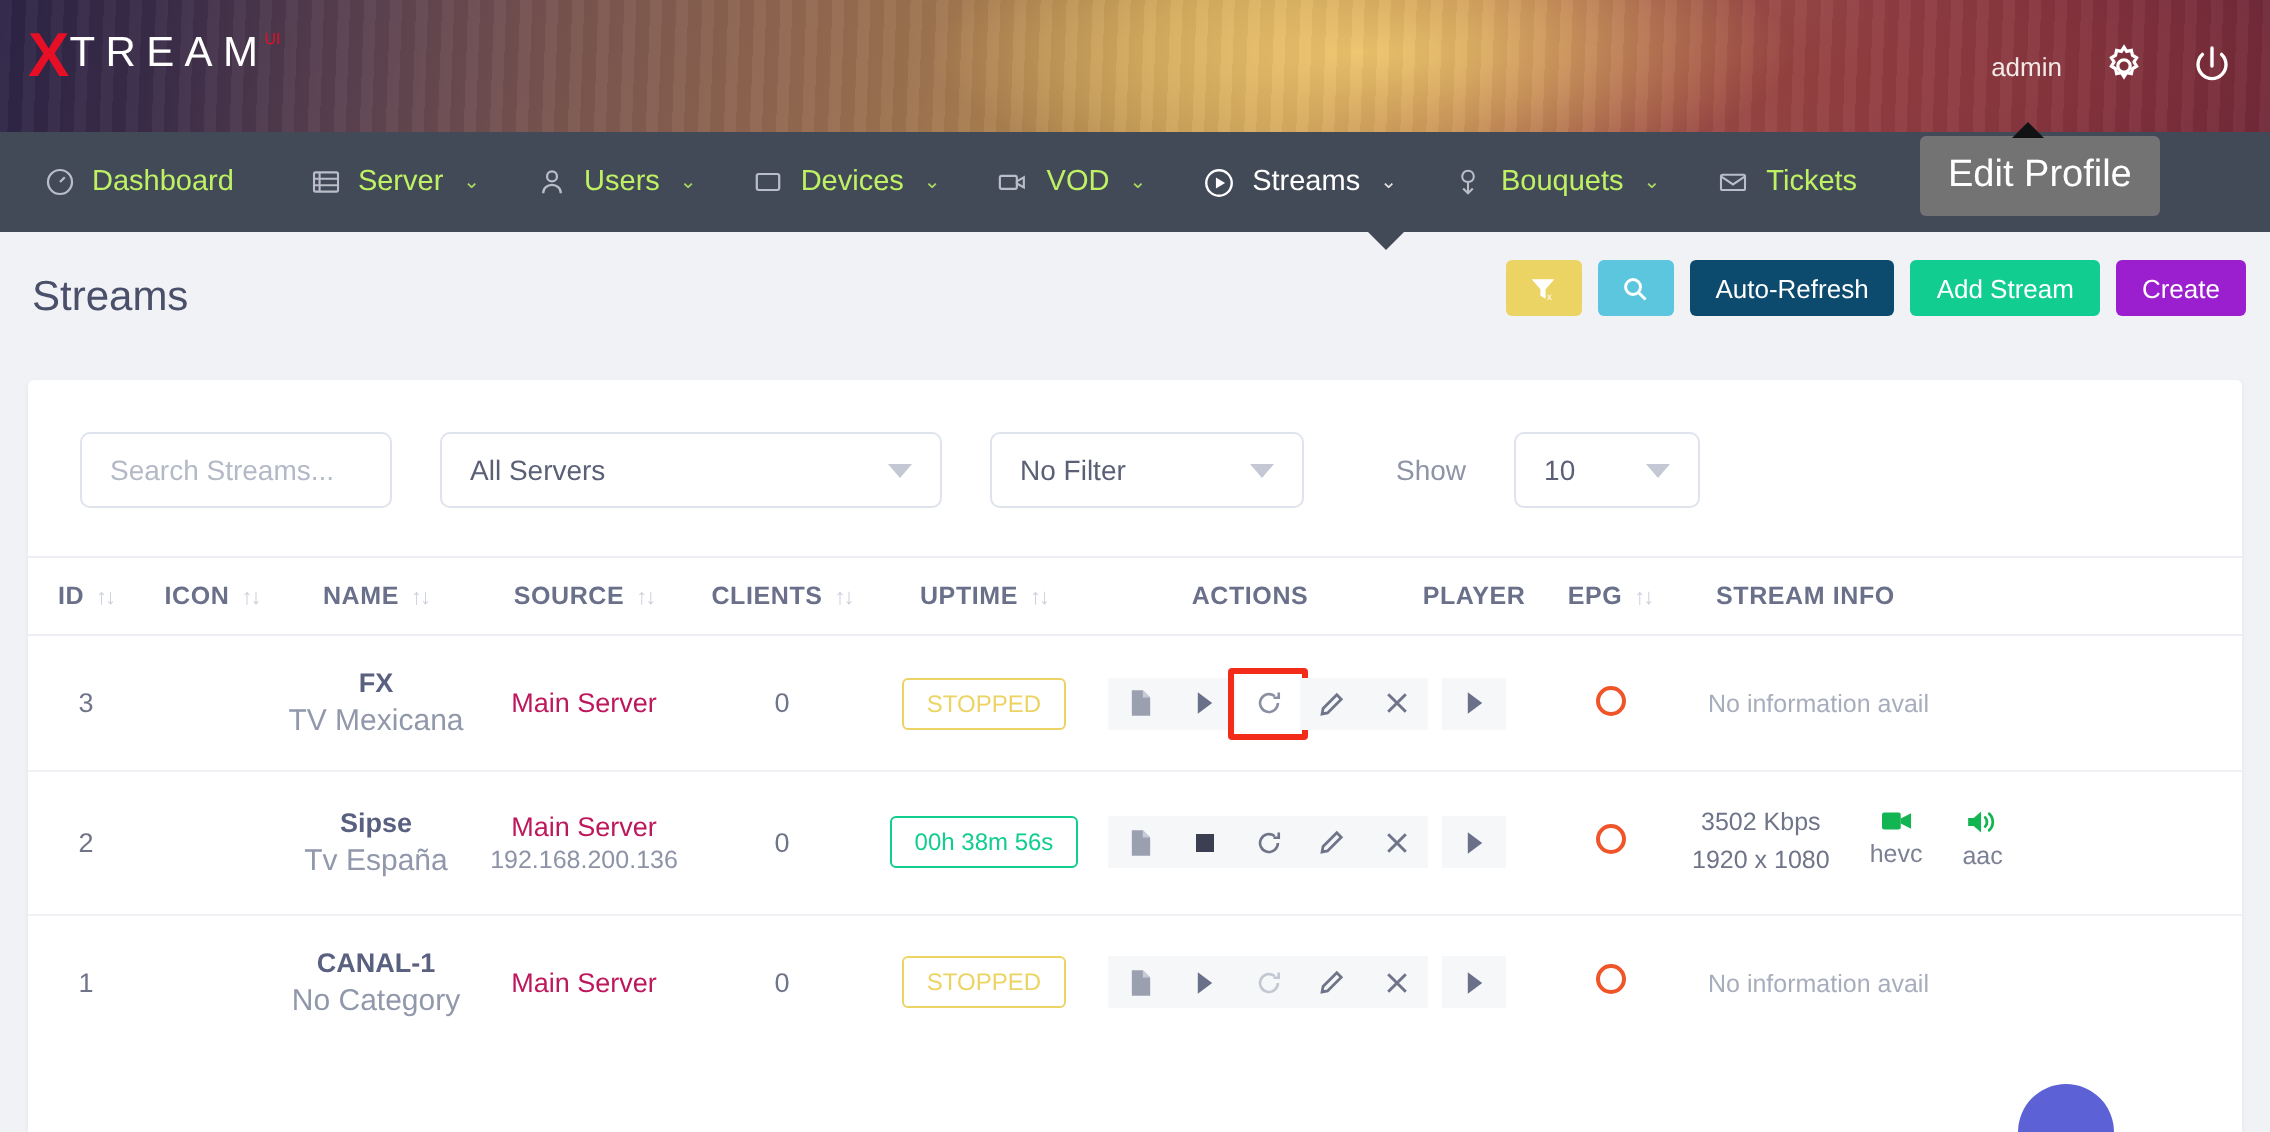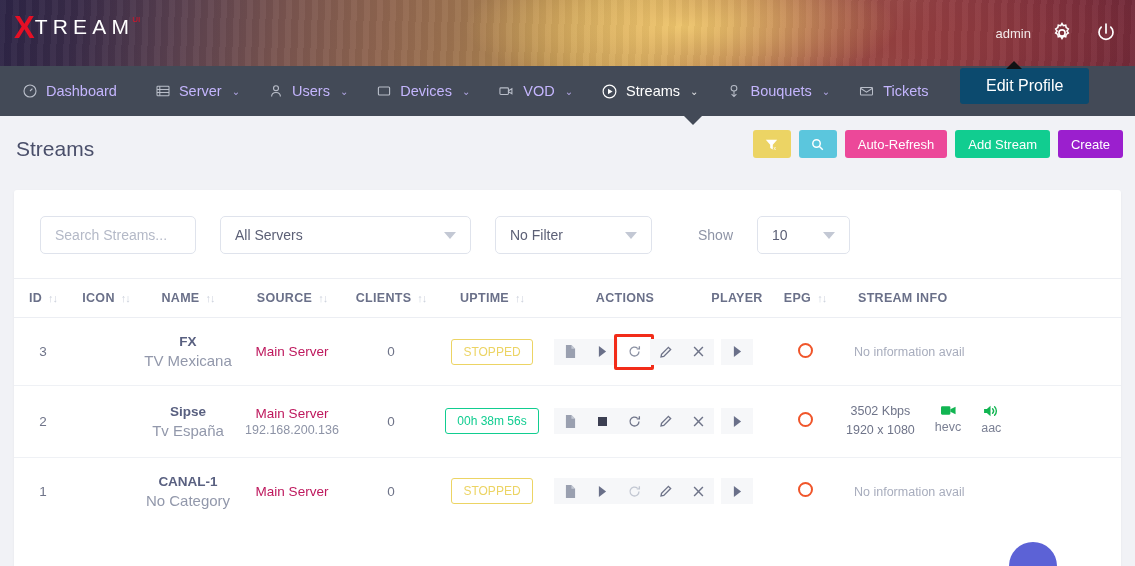--- a/index.html
+++ b/index.html
@@ -48,57 +48,57 @@
               cursor: pointer; }
   .icon-btn svg { display: block; }
 
   
   .nav {
     position: relative; height: 50px; background: #434a57;
     display: flex; align-items: center; padding-left: 8px; gap: 0;
   }
   .nav-item {
     display: flex; align-items: center; gap: 8px; height: 50px;
-    padding: 0 14px; color: #c4b5fd; font-size: 14.5px; cursor: pointer; white-space: nowrap;
+    padding: 0 14px; color: #bef264; font-size: 14.5px; cursor: pointer; white-space: nowrap;
   }
   .nav-item.active { color: #ffffff; }
   .nav-item .caret { font-size: 10px; opacity: .85; margin-left: 2px; }
   .nav-item svg { display:block; }
 
   .nav-arrow {
     position: absolute; left: 684px; top: 50px;
     width: 0; height: 0; border-left: 9px solid transparent;
     border-right: 9px solid transparent; border-top: 9px solid #434a57;
   }
 
   
   .tooltip {
-    position: absolute; left: 960px; top: 68px; background: #0c4a6e; color: #fff;
-    font-size: 16px; padding: 9px 26px; border-radius: 3px; z-index: 30; white-space: nowrap;
+    position: absolute; left: 960px; top: 68px; background: #737373; color: #fff;
+    font-size: 19px; padding: 9px 14px; border-radius: 3px; z-index: 30; white-space: nowrap;
   }
   .tooltip::before {
     content: ""; position: absolute; top: -7px; left: 46px;
     border-left: 8px solid transparent; border-right: 8px solid transparent;
     border-bottom: 8px solid #111214;
   }
 
   
   .page-head {
     position: relative; height: 66px; padding: 0 16px;
     display: flex; align-items: center;
   }
   .page-title { color: #4a4f6a; font-size: 21px; font-weight: 400; }
   .head-actions { position: absolute; right: 12px; top: 14px; display: flex; gap: 8px; align-items: center; }
   .btn { border: none; border-radius: 3px; font-size: 13px; color: #fff; cursor: pointer;
          height: 28px; display: flex; align-items: center; justify-content: center;
          font-family: "Liberation Sans", sans-serif; padding: 0 13px; }
   .btn-icon { width: 38px; padding: 0; }
   .btn-yellow { background: #ecd464; }
   .btn-cyan { background: #5bc6dd; }
-  .btn-dark { background: #ec4899; }
+  .btn-dark { background: #0c4a6e; }
   .btn-green { background: #11cd90; }
   .btn-purple { background: #9b1fce; }
 
   
   .card {
     position: absolute; left: 14px; right: 14px; top: 190px; bottom: 0;
     background: #ffffff; border-radius: 3px 3px 0 0;
     box-shadow: 0 1px 3px rgba(0,0,0,.05);
     overflow: hidden;
   }

